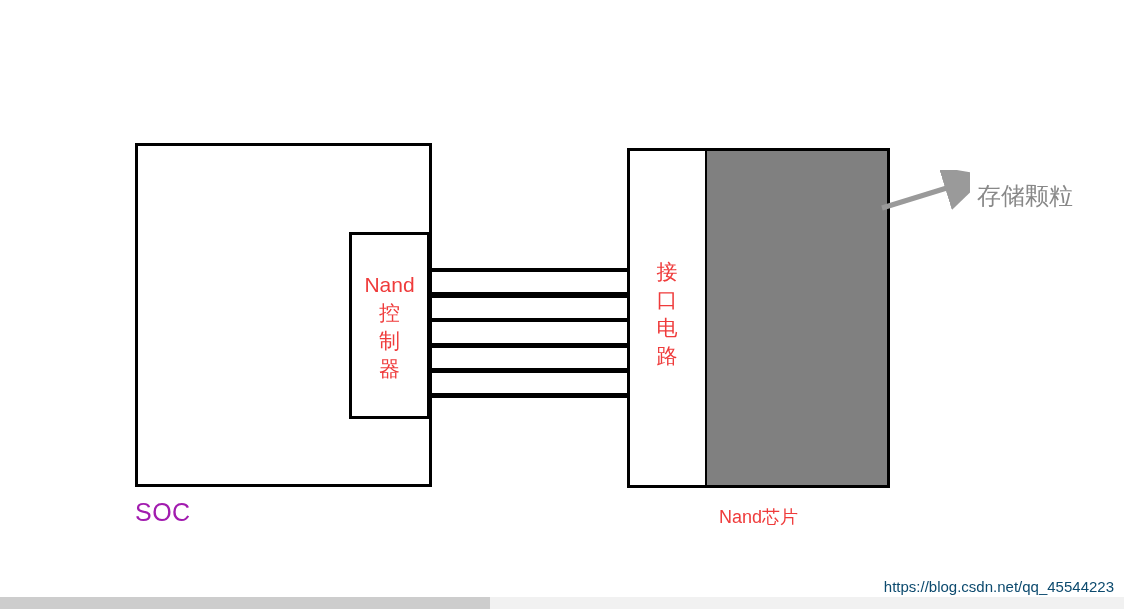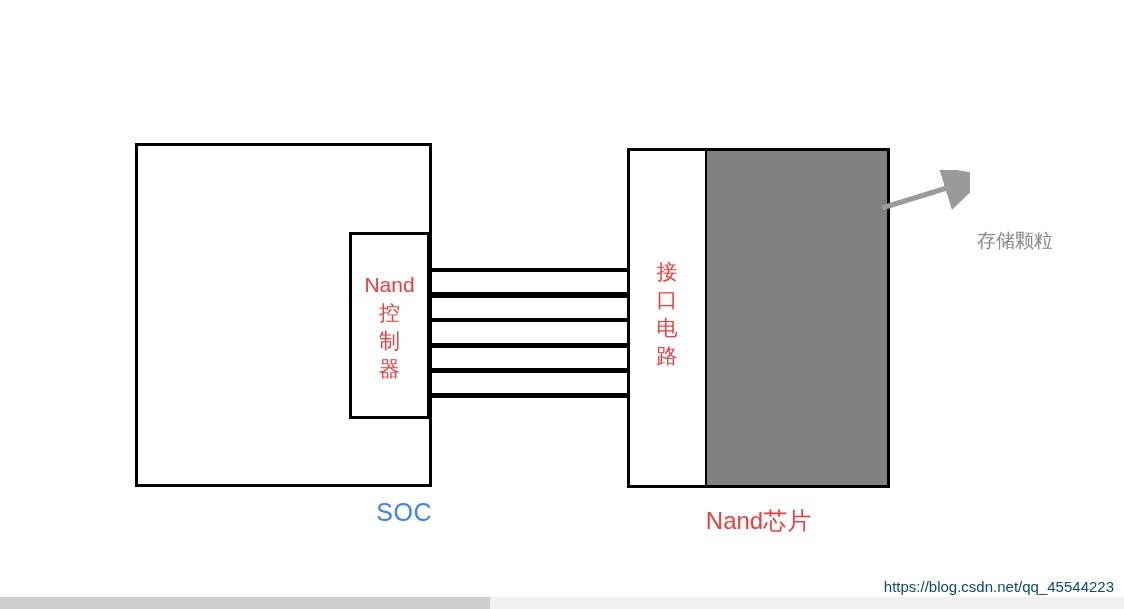--- a/index.html
+++ b/index.html
@@ -27,22 +27,22 @@
     height: 344px;
     border: 3px solid #000000;
     box-sizing: border-box;
     background: #ffffff;
   }
   #soc-label {
     position: absolute;
     left: 135px;
     top: 498px;
     width: 297px;
-    text-align: right;
-    color: #3b82f6;
+    text-align: left;
+    color: #a21caf;
     font-size: 25px;
     letter-spacing: 0.5px;
     white-space: nowrap;
   }
 
   
   #nand-ctrl-box {
     position: absolute;
     left: 349px;
     top: 232px;
@@ -114,40 +114,39 @@
   }
   #iface-text .ln { display: block; }
 
   #nand-chip-label {
     position: absolute;
     left: 627px;
     top: 505px;
     width: 263px;
     text-align: center;
     color: #ef3b3b;
-    font-size: 24px;
+    font-size: 18px;
     white-space: nowrap;
   }
 
   
   #callout-arrow {
     position: absolute;
     left: 880px;
     top: 170px;
     width: 90px;
     height: 45px;
   }
   #callout-label {
     position: absolute;
     left: 977px;
     top: 180px;
     color: #888888;
-    font-size: 19px;
-    white-space: nowrap;
-    margin-top: 48px;
+    font-size: 24px;
+    white-space: nowrap;
   }
 
   
   #watermark {
     position: absolute;
     right: 10px;
     top: 578px;
     color: #0c4a6e;
     font-size: 15px;
     white-space: nowrap;

